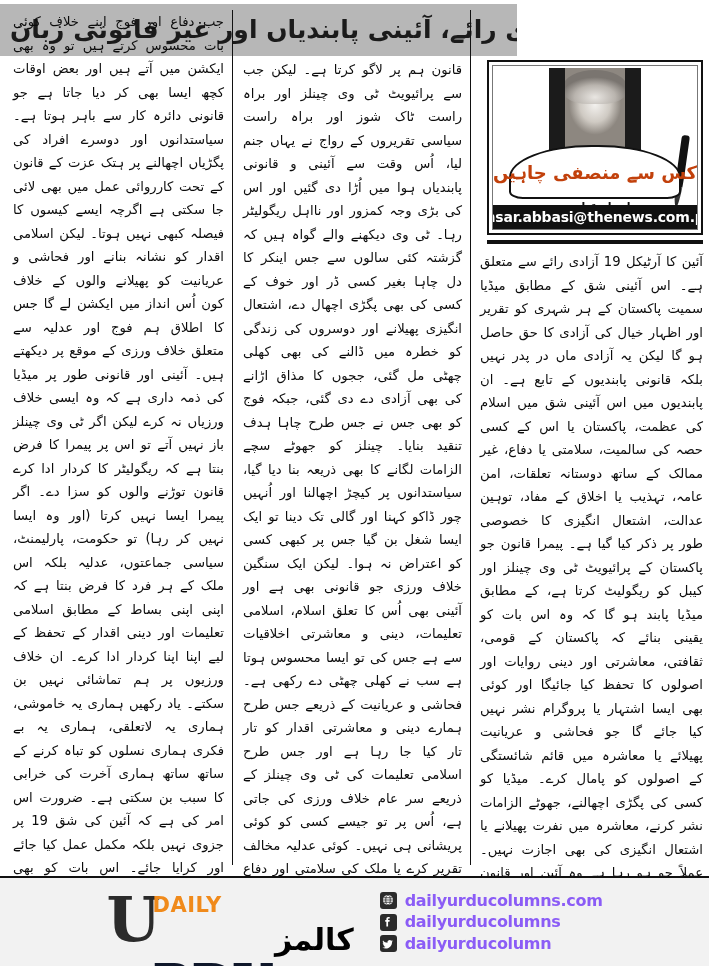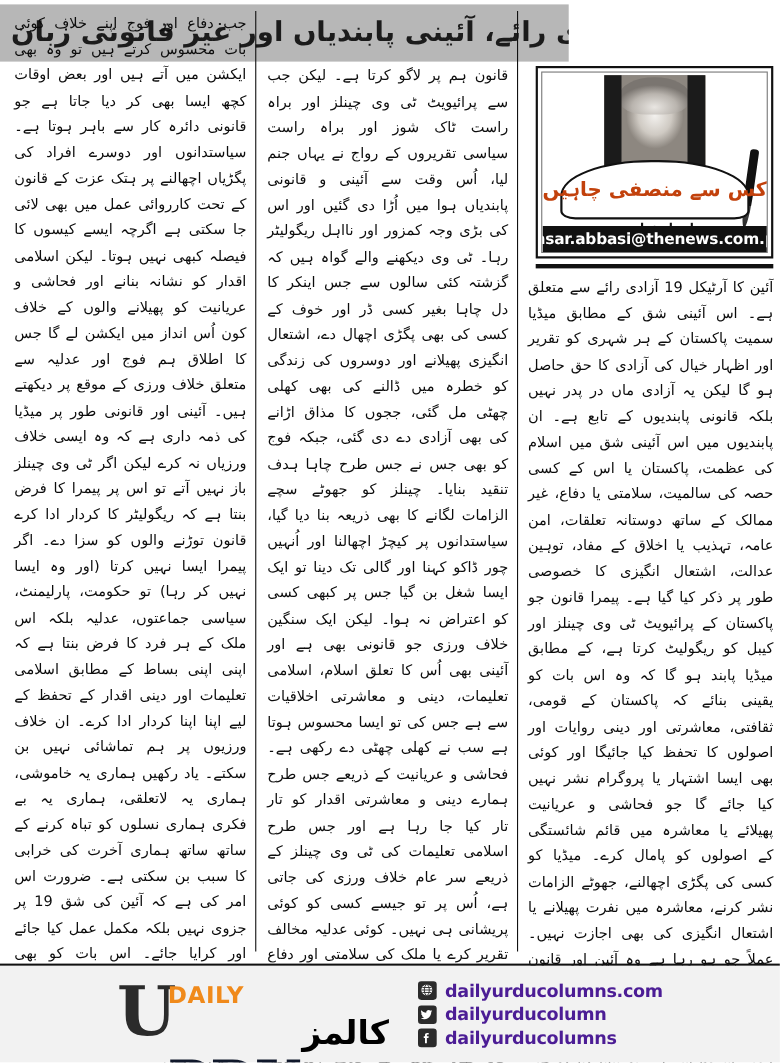--- a/index.html
+++ b/index.html
@@ -316,21 +316,21 @@
     display: flex;
     align-items: center;
     justify-content: center;
     flex: 0 0 auto;
   }
   .social-icon svg { display: block; }
   .social-label {
     font-family: "DejaVu Sans", "Liberation Sans", sans-serif;
     font-size: 16px;
     font-weight: 700;
-    color: #4c1d95;
+    color: #8b5cf6;
     letter-spacing: -.3px;
     line-height: 1.1;
   }
 </style>
 </head>
 <body>
 
 <div class="page">
 
   <div class="headline-band">
@@ -399,31 +399,31 @@
             <ellipse cx="8" cy="8" rx="3" ry="6.6" stroke="#2b2b2b" stroke-width="1.1" fill="none"></ellipse>
             <path d="M1.6 8h12.8M2.6 5h10.8M2.6 11h10.8" stroke="#2b2b2b" stroke-width="1.1"></path>
           </svg>
         </span>
         <span class="social-label">dailyurducolumns.com</span>
       </div>
 
       <div class="social-row">
         <span class="social-icon">
           <svg width="12" height="12" viewBox="0 0 16 16">
+            <path d="M10.3 3.2H8.9c-.5 0-.8.3-.8.9v1.3h2.2l-.3 2.2H8.1V14H5.8V7.6H4.3V5.4h1.5V4c0-1.6 1-2.6 2.6-2.6h1.9z" fill="#fff"></path>
+          </svg>
+        </span>
+        <span class="social-label">dailyurducolumns</span>
+      </div>
+
+      <div class="social-row">
+        <span class="social-icon">
+          <svg width="12" height="12" viewBox="0 0 16 16">
             <path d="M14.5 4.1c-.5.2-1 .4-1.6.5.6-.3 1-.9 1.2-1.6-.5.3-1.1.6-1.8.7-.5-.6-1.3-.9-2.1-.9-1.6 0-2.9 1.3-2.9 2.9 0 .2 0 .4.1.6-2.4-.1-4.6-1.3-6-3.1-.3.4-.4.9-.4 1.5 0 1 .5 1.9 1.3 2.4-.5 0-.9-.1-1.3-.4 0 1.4 1 2.6 2.3 2.9-.2.1-.5.1-.8.1-.2 0-.4 0-.5-.1.4 1.2 1.4 2 2.7 2-1 .8-2.2 1.2-3.6 1.2H.5c1.3.8 2.9 1.3 4.5 1.3 5.4 0 8.4-4.5 8.4-8.4v-.4c.5-.4 1-.9 1.3-1.5z" fill="#fff"></path>
           </svg>
         </span>
         <span class="social-label">dailyurducolumn</span>
       </div>
 
-      <div class="social-row">
-        <span class="social-icon">
-          <svg width="12" height="12" viewBox="0 0 16 16">
-            <path d="M10.3 3.2H8.9c-.5 0-.8.3-.8.9v1.3h2.2l-.3 2.2H8.1V14H5.8V7.6H4.3V5.4h1.5V4c0-1.6 1-2.6 2.6-2.6h1.9z" fill="#fff"></path>
-          </svg>
-        </span>
-        <span class="social-label">dailyurducolumns</span>
-      </div>
-
     </div>
   </div>
 
 </div>
 
 </body></html>

